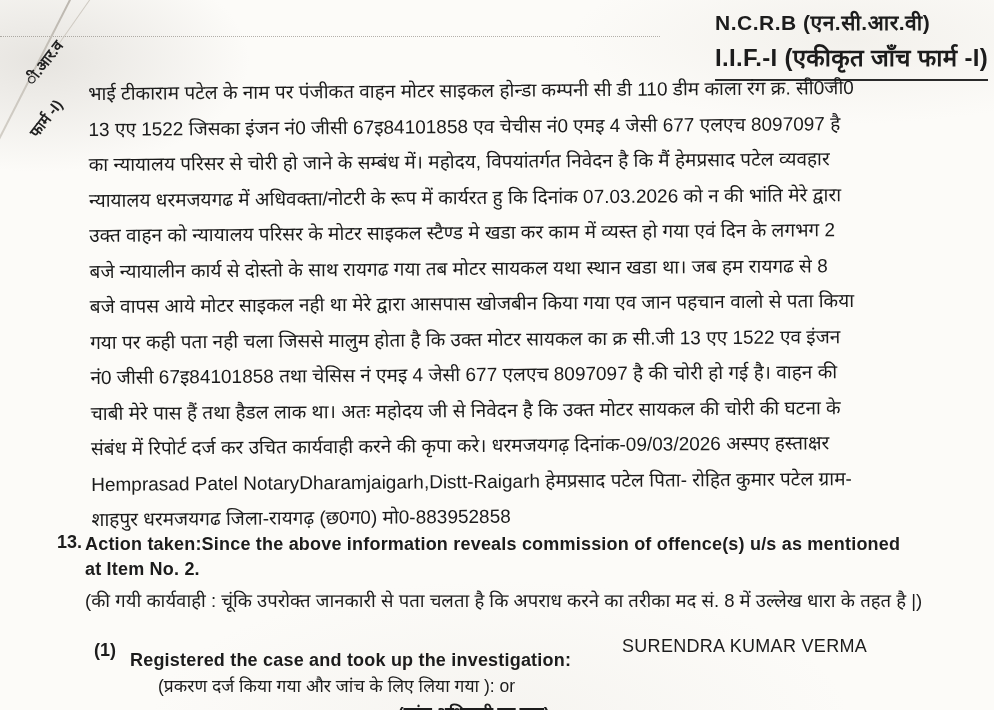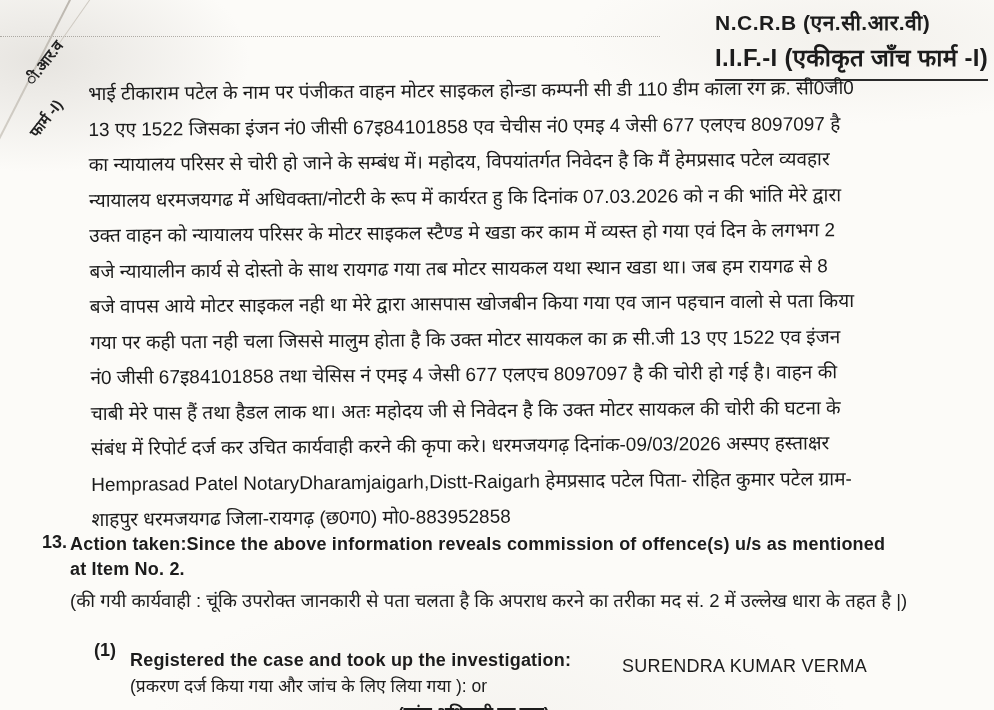--- a/index.html
+++ b/index.html
@@ -28,32 +28,32 @@
     background:linear-gradient(#b9b4ac,#d8d4cc);transform:rotate(27deg);transform-origin:top left;}
   .corner-crease2{position:absolute;top:-10px;left:96px;width:1px;height:90px;
     background:#cfcac2;transform:rotate(35deg);transform-origin:top left;}
   .corner-stamp{position:absolute;font-weight:700;color:#222;white-space:nowrap;}
   .corner-stamp.s1{top:52px;left:18px;font-size:15px;transform:rotate(-52deg);}
   .corner-stamp.s2{top:108px;left:24px;font-size:15px;transform:rotate(-52deg);}
   
   .body-par{position:absolute;top:76px;left:88px;width:900px;transform:rotate(-0.45deg);transform-origin:left top;}
   .body-line{white-space:nowrap;font-size:19px;line-height:35.5px;color:#1b1b1b;}
   
-  .item13{position:absolute;top:532px;left:42px;width:900px;display:flex;justify-content:flex-end;}
+  .item13{position:absolute;top:532px;left:57px;width:900px;display:flex;justify-content:flex-end;}
   .item13 .num{font-size:18px;font-weight:700;flex:0 0 28px;}
   .item13 .texts{flex:1;}
   .item13 .en{font-size:18px;font-weight:700;line-height:25px;max-width:830px;letter-spacing:.2px;}
   .item13 .hi{font-size:18.5px;line-height:29px;max-width:860px;margin-top:4px;}
   
   .sub1{position:absolute;top:640px;left:94px;width:880px;display:flex;}
   .sub1 .num{font-size:18px;font-weight:700;flex:0 0 36px;}
   .sub1 .texts .en{font-size:18px;font-weight:700;line-height:25px;white-space:nowrap;letter-spacing:.2px;margin-top:8px;}
-  .sub1 .texts .hi{font-size:17.5px;line-height:27px;white-space:nowrap;}
+  .sub1 .texts .hi{font-size:17.5px;line-height:27px;white-space:nowrap;margin-left:28px;}
   
-  .officer{position:absolute;top:654px;left:622px;font-size:18px;line-height:25px;letter-spacing:.3px;}
+  .officer{position:absolute;top:634px;left:622px;font-size:18px;line-height:25px;letter-spacing:.3px;}
   
   .bottom-partial{position:absolute;top:701px;left:398px;font-size:17px;font-weight:700;white-space:nowrap;}
 </style>
 </head>
 <body>
 
 <div class="page">
 
   <div class="scan-rule"></div>
 
@@ -80,21 +80,21 @@
     <div class="body-line">चाबी मेरे पास हैं  तथा हैडल लाक था। अतः महोदय जी से निवेदन है कि उक्त मोटर सायकल की चोरी की घटना के</div>
     <div class="body-line">संबंध में रिपोर्ट दर्ज कर उचित कार्यवाही करने की कृपा करे। धरमजयगढ़ दिनांक-09/03/2026 अस्पए  हस्ताक्षर</div>
     <div class="body-line">Hemprasad Patel NotaryDharamjaigarh,Distt-Raigarh  हेमप्रसाद पटेल पिता- रोहित कुमार पटेल ग्राम-</div>
     <div class="body-line">शाहपुर धरमजयगढ जिला-रायगढ़ (छ0ग0) मो0-883952858</div>
   </div>
 
   <div class="item13">
     <div class="num">13.</div>
     <div class="texts">
       <div class="en">Action taken:Since the above information reveals commission of offence(s) u/s as mentioned at Item No. 2.</div>
-      <div class="hi">(की गयी कार्यवाही : चूंकि उपरोक्त जानकारी से पता चलता है कि अपराध करने का तरीका मद सं. 2 में उल्लेख धारा के तहत है |)</div>
+      <div class="hi">(की गयी कार्यवाही : चूंकि उपरोक्त जानकारी से पता चलता है कि अपराध करने का तरीका मद सं. 8 में उल्लेख धारा के तहत है |)</div>
     </div>
   </div>
 
   <div class="sub1">
     <div class="num">(1)</div>
     <div class="texts">
       <div class="en">Registered the case and took up the investigation:</div>
       <div class="hi">(प्रकरण दर्ज किया गया और जांच के लिए लिया गया ): or</div>
     </div>
   </div>

